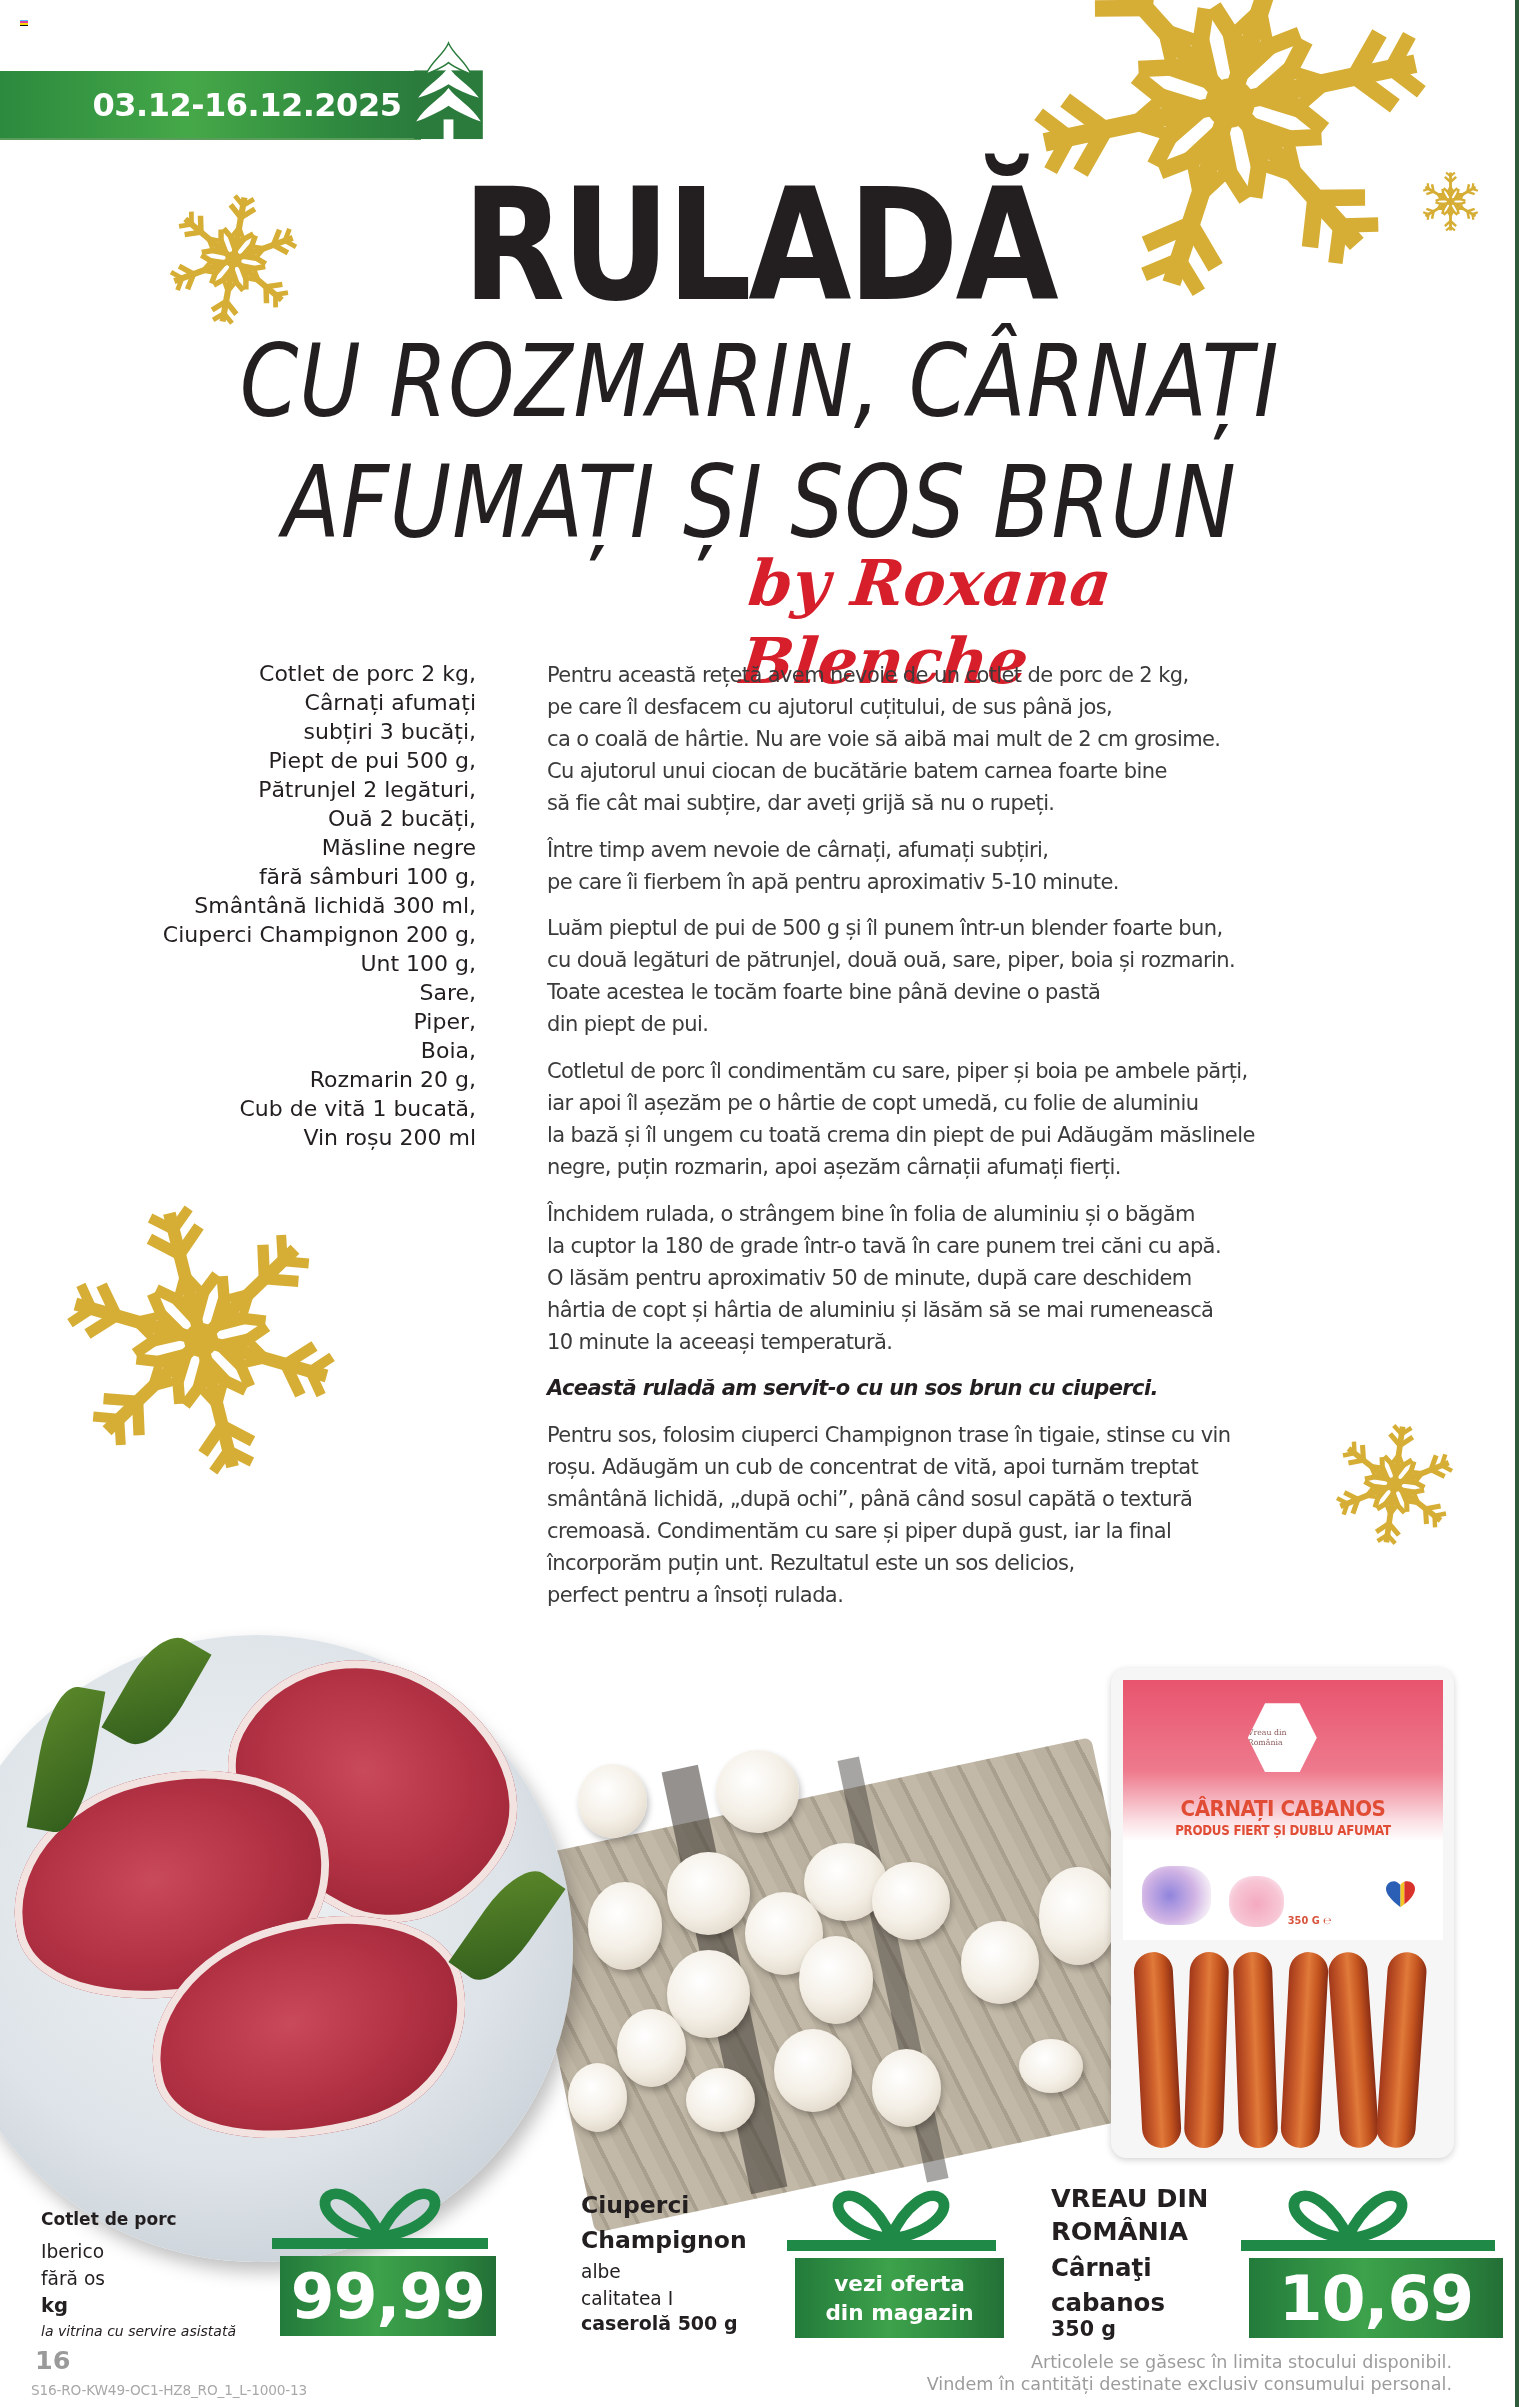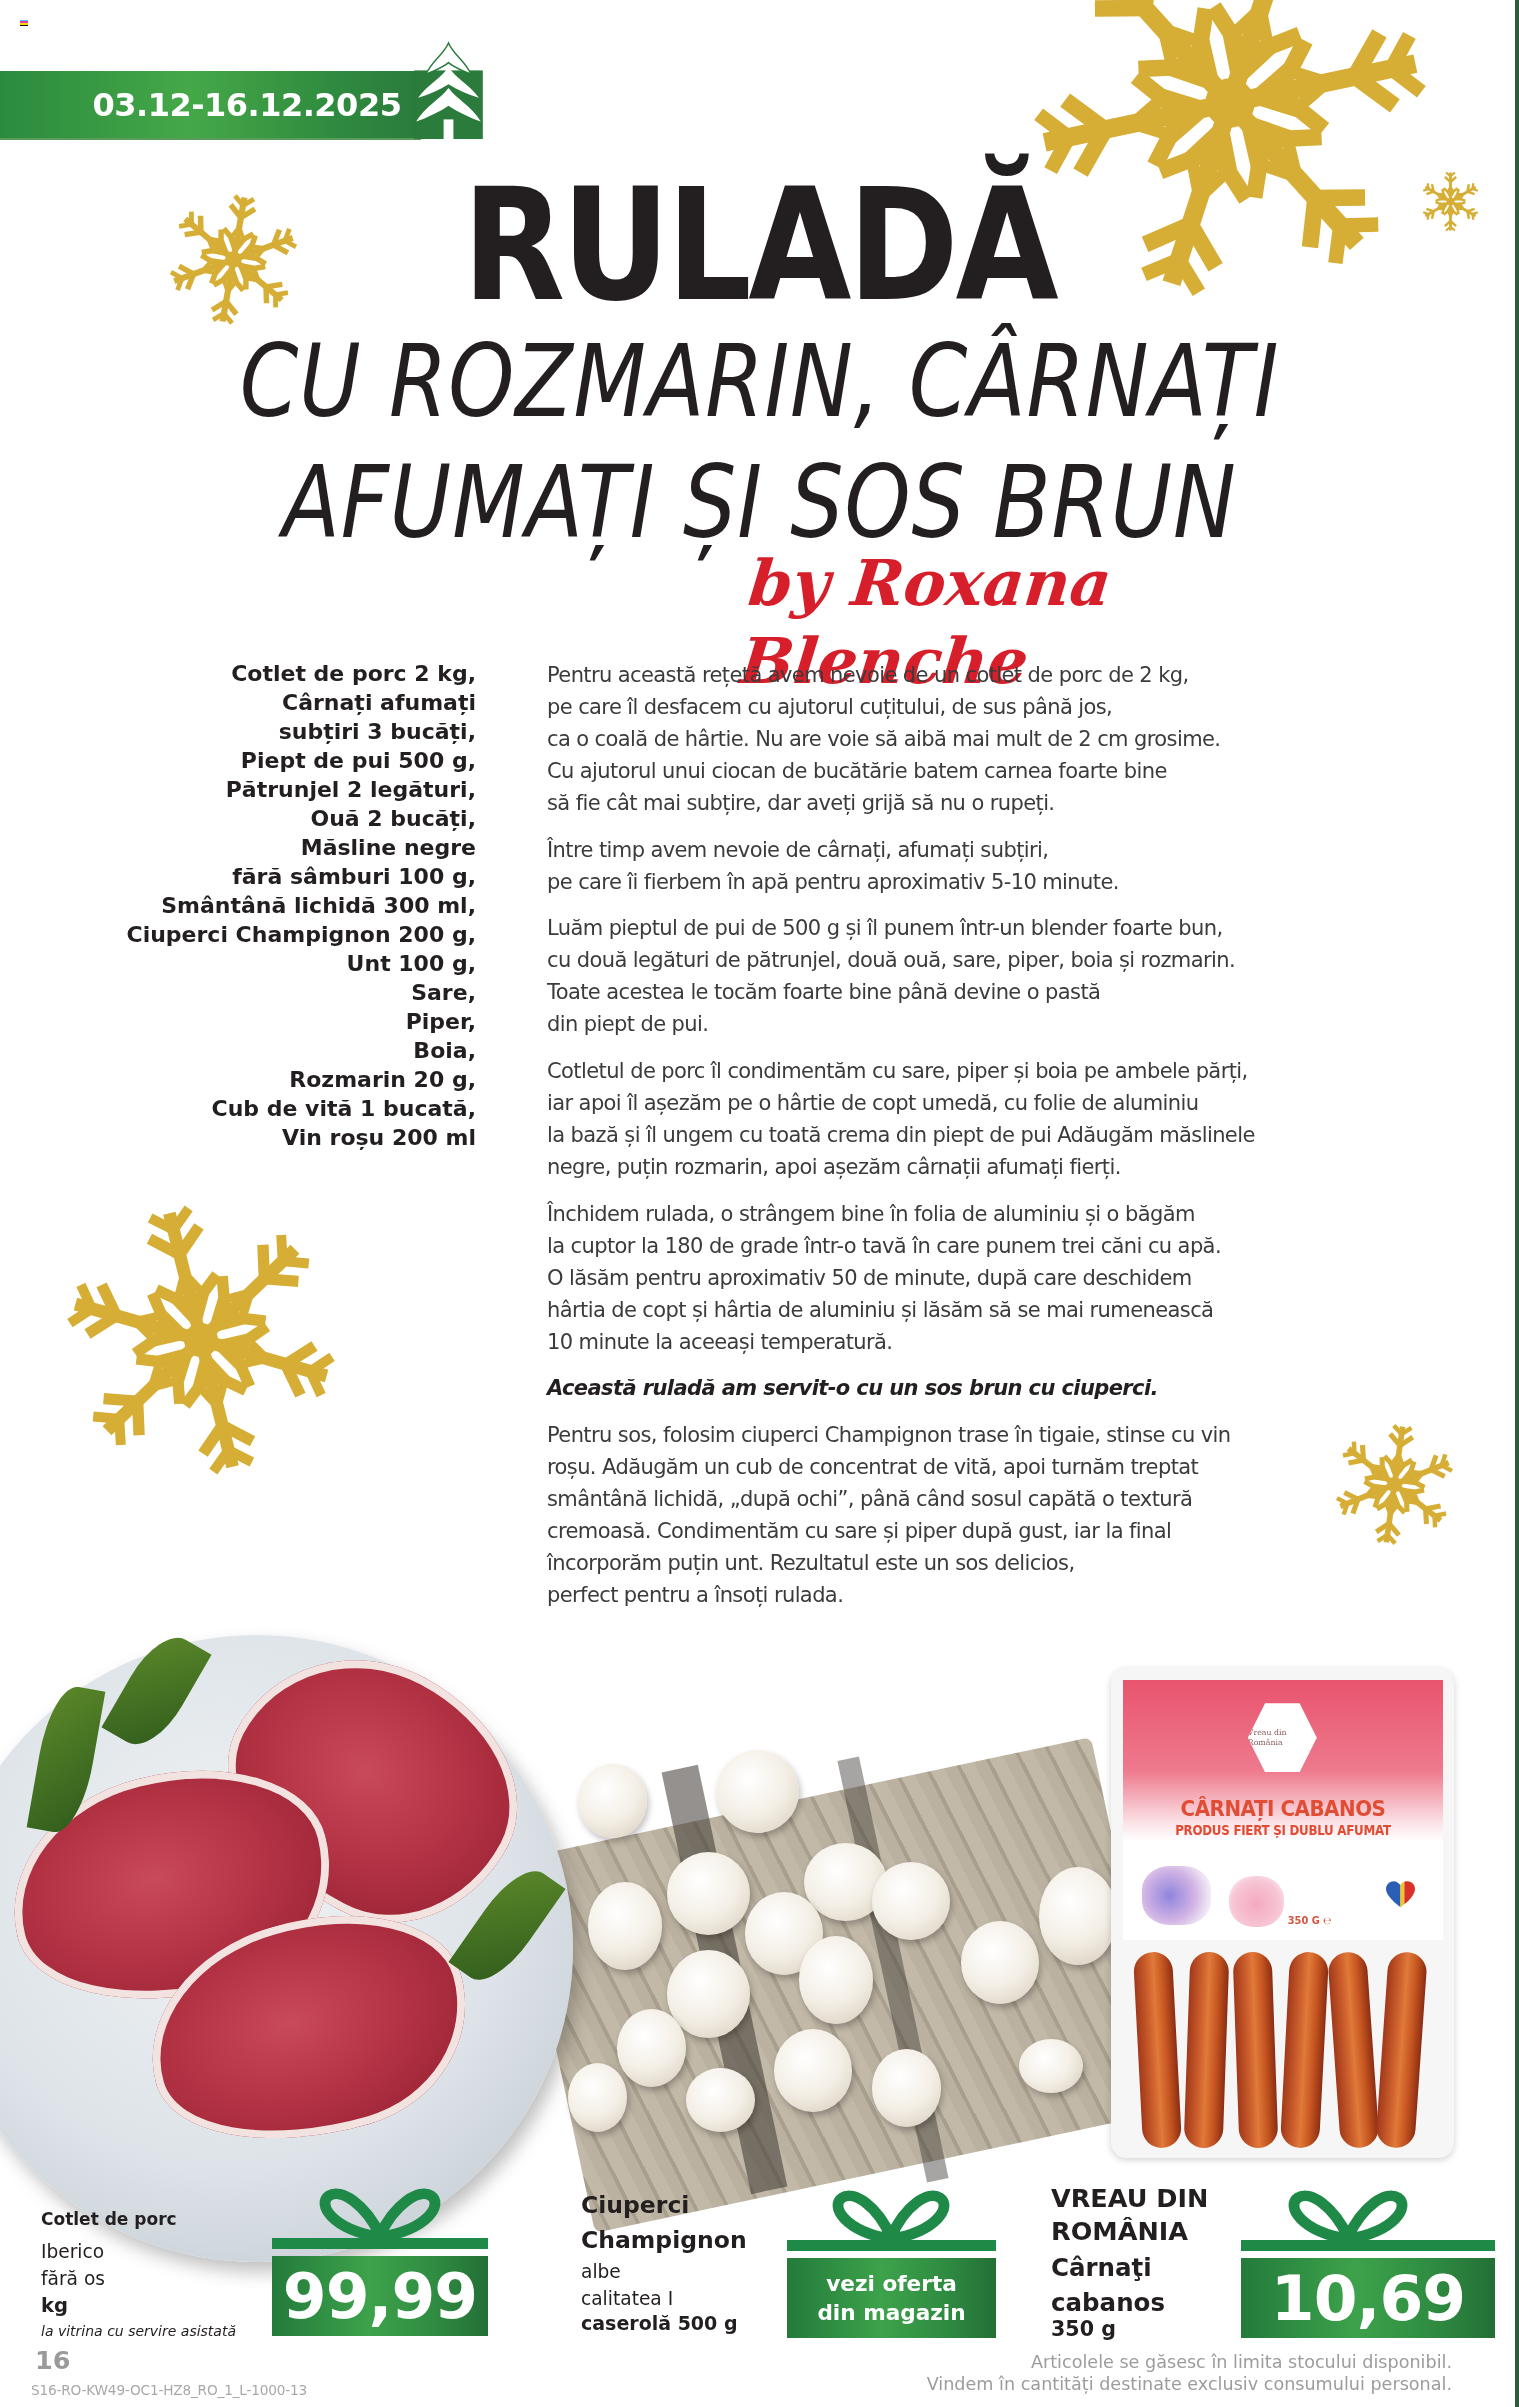--- a/index.html
+++ b/index.html
@@ -47,21 +47,21 @@
   .byline {
     left: 745px; top: 544px; width: 627px;
     font-family: "DejaVu Serif", serif; font-style: italic; font-weight: bold;
     font-size: 63px; line-height: 78px; color: #d71f2b; letter-spacing: 0px;
     transform: skewX(-6deg);
   }
 
   
   .ingredients {
     left: 59px; top: 659px; width: 417px; text-align: right;
-    font-family: "DejaVu Sans", sans-serif; font-weight: bold;
+    font-family: "DejaVu Sans", sans-serif; font-weight: normal;
     font-size: 22px; line-height: 29px; color: #231f20;
   }
   .ingredients div { white-space: nowrap; }
 
   
   .body-text {
     left: 547px; top: 659px; width: 774px;
     font-family: "DejaVu Sans", sans-serif; font-weight: normal;
     font-size: 21px; line-height: 32px; color: #3b3b3b;
     letter-spacing: -0.6px;
@@ -142,21 +142,21 @@
 
   .p3-brand { left: 1051px; top: 2182px; font-size: 25.5px; line-height: 33px; }
   .p3-name { left: 1051px; top: 2250px; font-size: 24.5px; line-height: 35px; }
   .p3-qty { left: 1051px; top: 2317px; font-size: 20.6px; font-weight: bold; }
 
   
   .gift { width: 216px; height: 157px; }
   .gift svg.bow { position: absolute; left: 0; top: 0; }
   .gift .ribbon { position: absolute; left: 0; top: 52px; width: 216px; height: 10.8px; background: #1f8a47; }
   .gift .box {
-    position: absolute; left: 0; top: 70px; width: 216px; height: 80px;
+    position: absolute; left: 8px; top: 70px; width: 216px; height: 80px;
     background: linear-gradient(90deg, #237b3b 0%, #3da24b 45%, #2f8c41 75%, #236f36 100%);
     display: flex; align-items: center; justify-content: center; flex-direction: column;
     color: #ffffff; font-family: "DejaVu Sans", sans-serif; font-weight: bold;
   }
   .gift .price { font-size: 63px; letter-spacing: -1px; line-height: 69px; }
   .gift .offer { font-size: 21.6px; line-height: 29px; text-align: center; }
 
   .g1 { left: 272px; top: 2186px; }
   .g2 { left: 787px; top: 2188px; width: 209px; }
   .g2 .ribbon, .g2 .box { width: 209px; }

